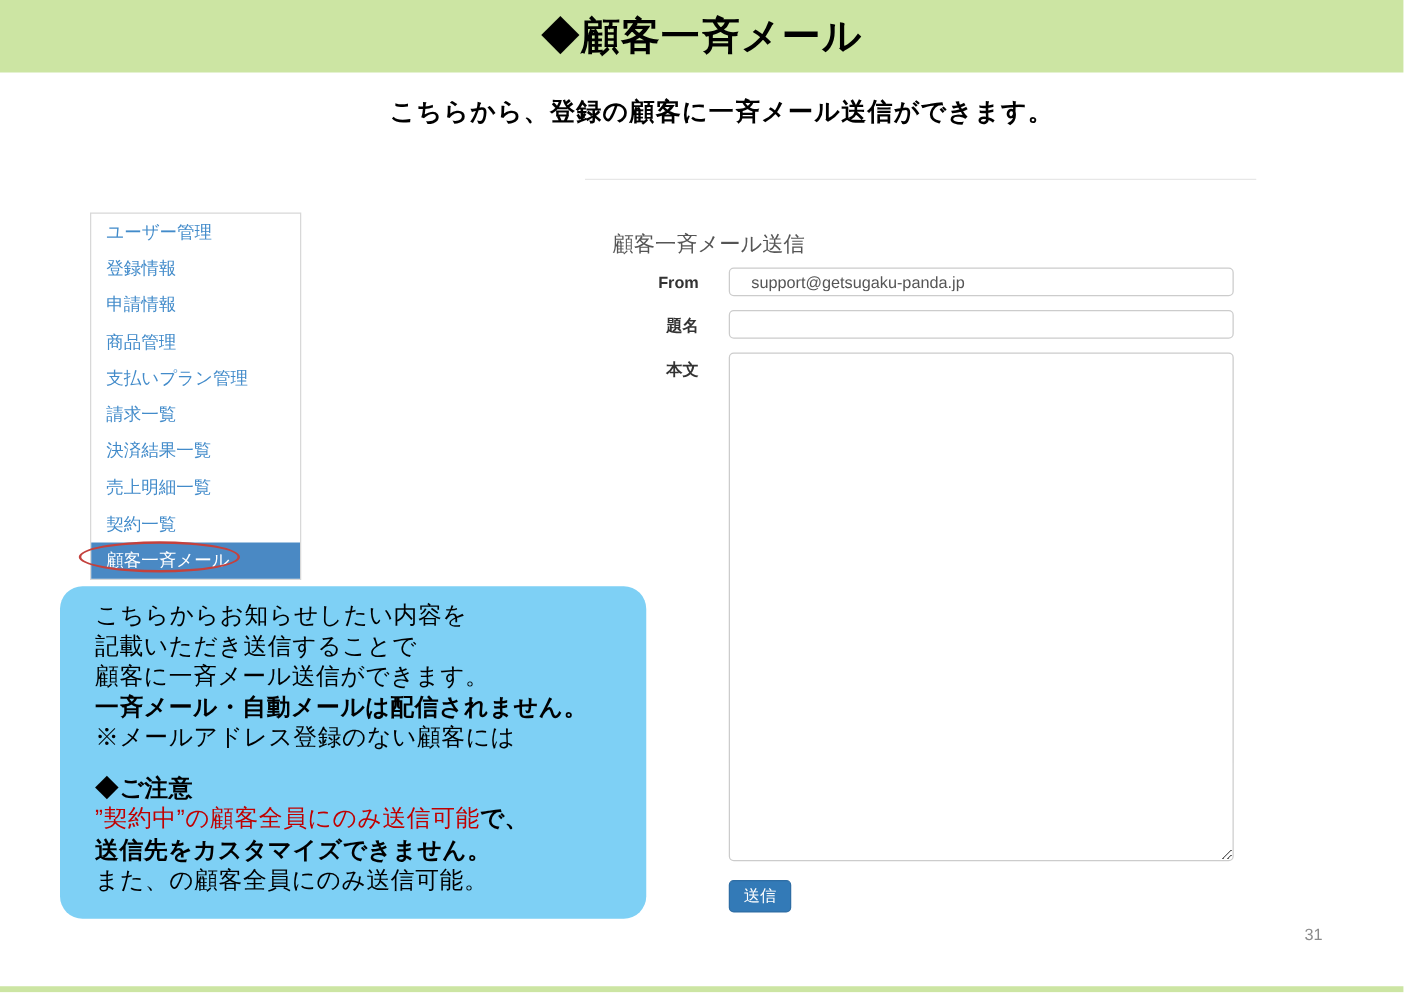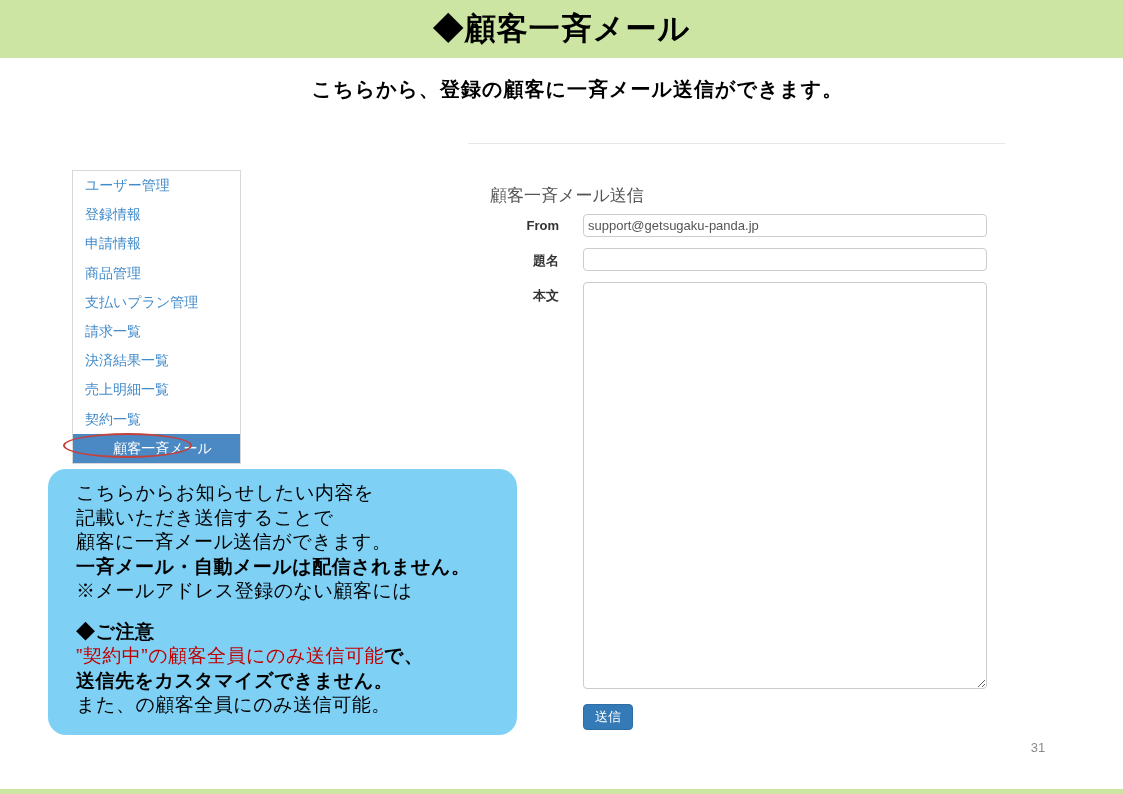--- a/index.html
+++ b/index.html
@@ -24,52 +24,52 @@
   
   .subtitle{position:absolute;left:0;top:76px;width:1123px;text-align:center;
     font-size:20px;font-weight:bold;color:#000;letter-spacing:1px;margin:0;padding-left:16px;}
   
   .divider{position:absolute;left:468px;top:143px;width:537px;height:1px;background:#e7e7e7;}
   
   .sidebar{position:absolute;left:72px;top:170px;width:169px;background:#fff;
     border:1px solid #d8d8d8;box-sizing:border-box;}
   .side-item{height:29.2px;line-height:29.2px;padding-left:12px;font-size:14px;
     color:var(--link);cursor:pointer;white-space:nowrap;overflow:hidden;}
-  .side-item.selected{background:var(--selbg);color:#ffffff;text-align:center;}
+  .side-item.selected{background:var(--selbg);color:#ffffff;}
   .ellipse{position:absolute;left:63px;top:433px;width:129px;height:25px;
     border:2px solid var(--ellipse);border-radius:50%;pointer-events:none;box-sizing:border-box;}
   
   .form-heading{position:absolute;left:490px;top:184px;font-size:17px;font-weight:normal;
     color:#555;margin:0;}
   .field-label{position:absolute;left:469px;width:90px;text-align:right;font-size:13px;
     font-weight:bold;color:#333;}
   .lbl-from{top:218px;}
   .lbl-subject{top:252px;}
   .lbl-body{top:287px;}
   .text-input{position:absolute;left:583px;width:404px;height:23px;border:1px solid #ccc;
-    border-radius:4px;font-size:13px;color:#555;padding:1px 4px;box-sizing:border-box;
+    border-radius:4px;font-size:13px;color:#555;padding:1px 17px;box-sizing:border-box;
     font-family:"Liberation Sans",sans-serif;outline:none;}
   .in-from{top:214px;}
   .in-subject{top:248px;}
   .body-textarea{position:absolute;left:583px;top:282px;width:404px;height:407px;
     border:1px solid #ccc;border-radius:4px;box-sizing:border-box;resize:both;
     font-family:"Liberation Sans",sans-serif;font-size:13px;color:#555;padding:6px 8px;outline:none;}
   .send-button{position:absolute;left:583px;top:704px;width:50px;height:26px;
     background:var(--btn);border:1px solid var(--btnborder);border-radius:4px;color:#fff;
     font-size:13px;font-family:"Liberation Sans",sans-serif;cursor:pointer;padding:0;}
   
   .callout{position:absolute;left:48px;top:469px;width:469px;height:266px;
     background:var(--callout);border-radius:18px;box-sizing:border-box;
     padding:12px 10px 0 28px;color:#000;font-size:19px;line-height:24.5px;letter-spacing:0.5px;}
   .c-line{white-space:nowrap;}
   .c-bold{font-weight:bold;}
   .c-red{color:var(--red);font-weight:normal;}
   .notice-title{margin-top:16px;font-weight:bold;}
   
-  .page-number{position:absolute;left:1018px;top:740px;width:40px;text-align:center;
+  .page-number{position:absolute;left:1018px;top:740px;width:40px;text-align:right;
     font-size:13px;color:#8a8a8a;}
   
   .bottom-bar{position:absolute;left:0;bottom:0;width:1123px;height:5px;background:var(--green);}
 </style>
 </head>
 <body>
 
 <div class="slide">
 
   <header class="banner">

